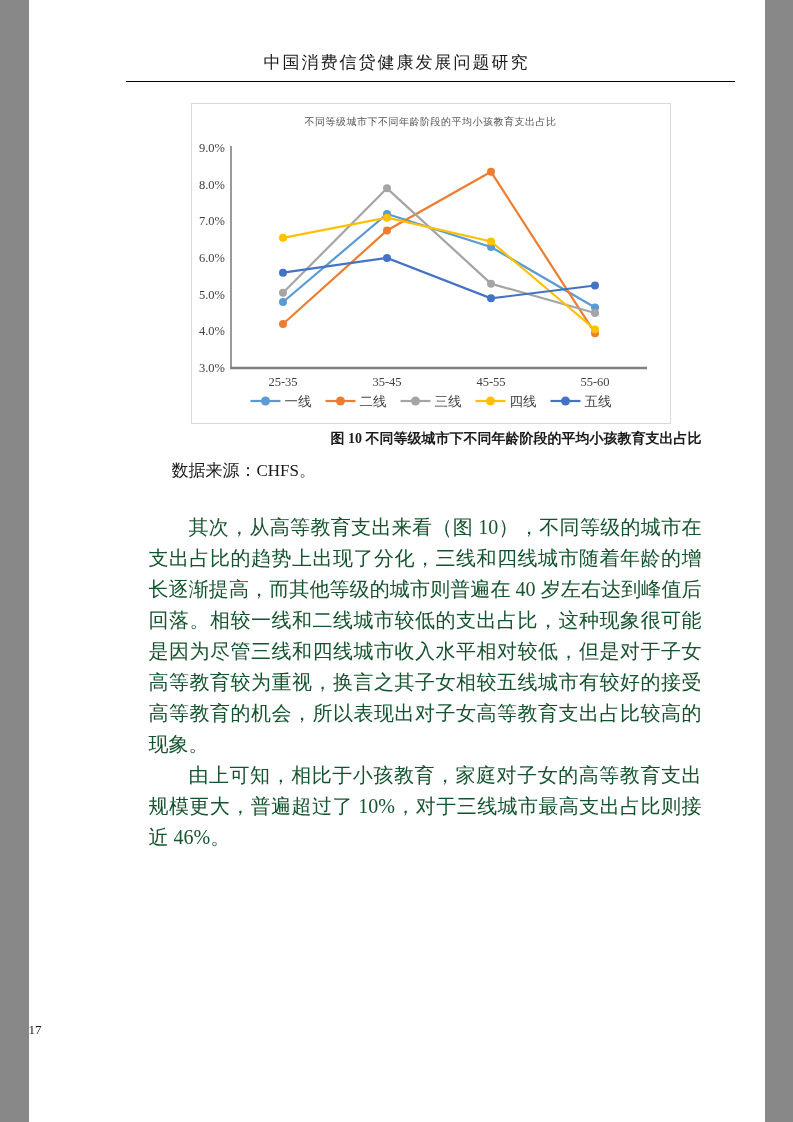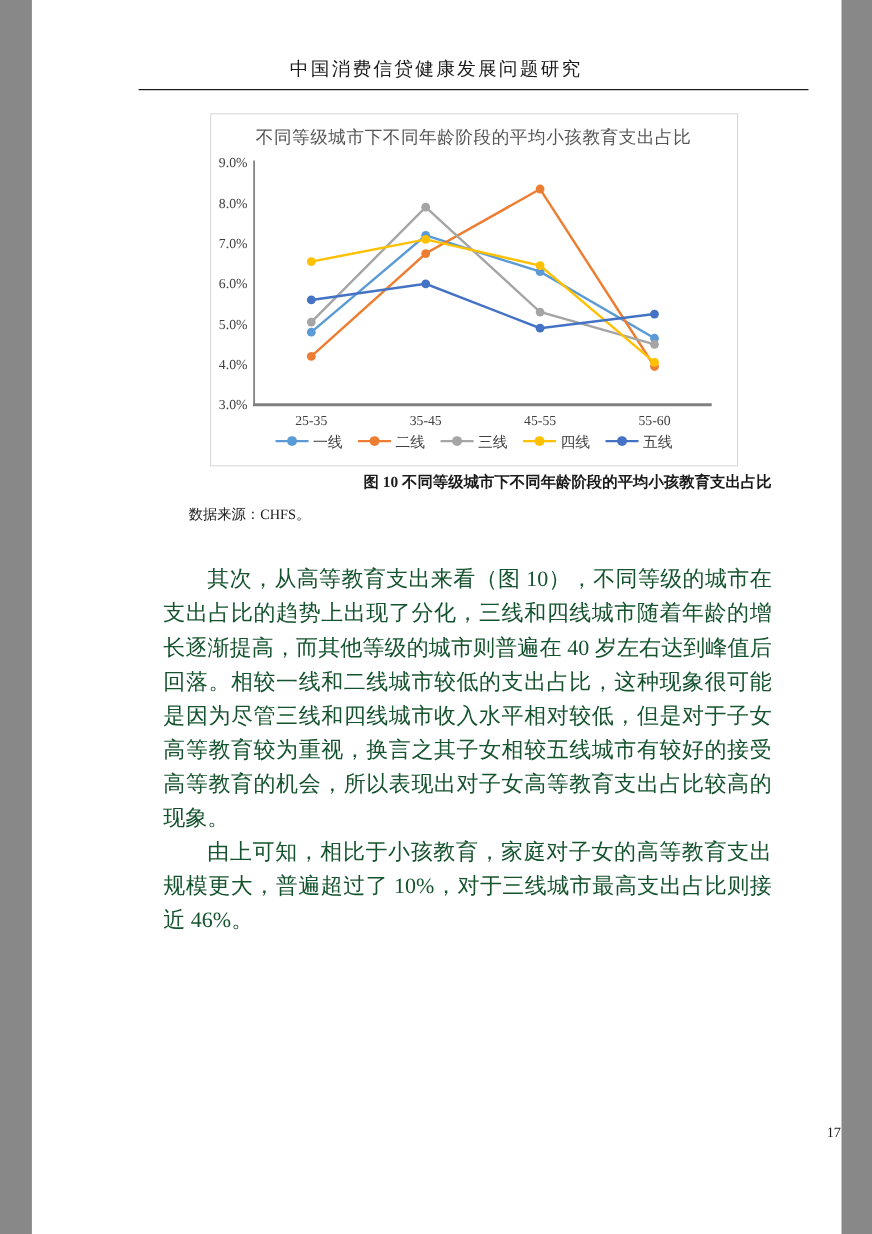--- a/index.html
+++ b/index.html
@@ -33,54 +33,54 @@
     left: 162px; top: 103px;
     width: 478px; height: 319px;
     border: 1px solid #d9d9d9;
     background: #fff;
     margin: 0;
   }
   .chart-title {
     position: absolute;
     top: 11px; left: 0; right: 0;
     text-align: center;
-    font-size: 16px;
+    font-size: 10px;
     letter-spacing: 0.5px;
     color: #555555;
   }
   .chart-svg { position: absolute; left: 0; top: 0; }
   .tick-label { font-family: "Liberation Serif", "DejaVu Serif", serif; font-size: 12.5px; fill: #404040; }
   .legend-label { font-family: "Liberation Serif", "DejaVu Serif", serif; font-size: 13.5px; fill: #404040; }
   .fig-caption {
     position: absolute;
     top: 430px; left: 120px; width: 553px;
     text-align: right;
     font-size: 14px;
     font-weight: bold;
     color: #1a1a1a;
   }
   .data-source {
     position: absolute;
     top: 459px; left: 143px;
-    font-size: 13px;
+    font-size: 17px;
     color: #1a1a1a;
   }
   .body-text {
     position: absolute;
     top: 512px; left: 120px; width: 553px;
     font-size: 20px;
     line-height: 31px;
     text-align: justify;
     color: #14532d;
   }
   .body-text p { margin: 0; text-indent: 2em; }
   .page-number {
     position: absolute;
     top: 1022px; left: 0; right: 0;
-    text-align: right;
+    text-align: left;
     font-size: 13px;
     color: #1a1a1a;
   }
 </style>
 </head>
 <body>
 
 <div class="page">
 
   <div class="header-title">中国消费信贷健康发展问题研究</div>

